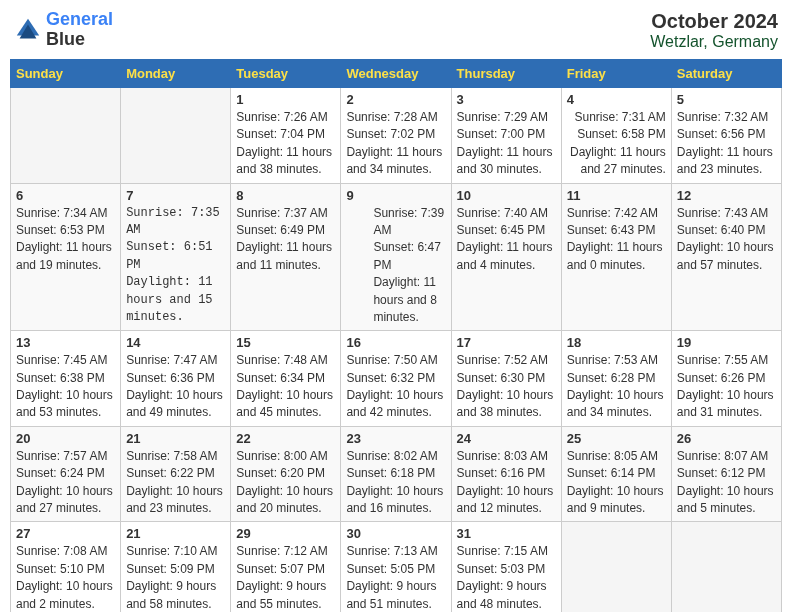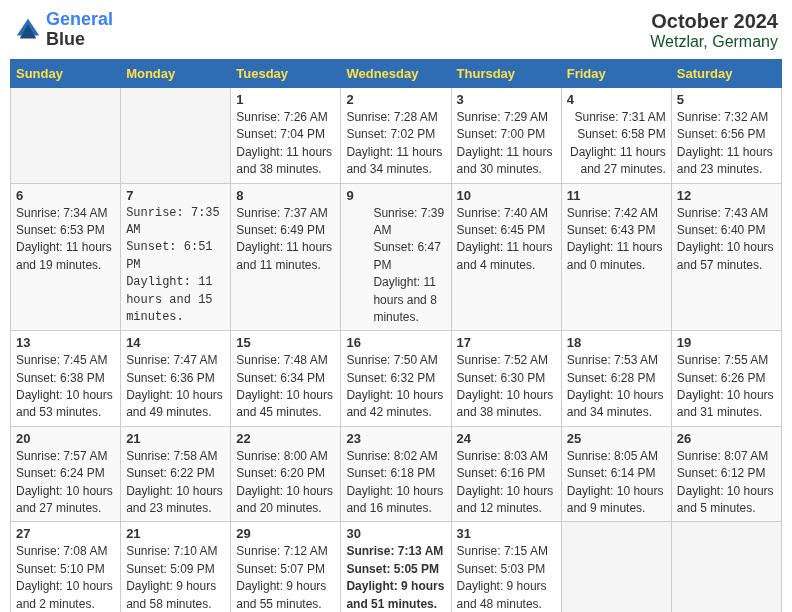--- a/index.html
+++ b/index.html
@@ -302,21 +302,21 @@
 Daylight: 9 hours and 58 minutes.</div>
         </td>
         <td>
           <div class="day-num">29</div>
           <div class="day-info" style="white-space: pre-line;">Sunrise: 7:12 AM
 Sunset: 5:07 PM
 Daylight: 9 hours and 55 minutes.</div>
         </td>
         <td>
           <div class="day-num">30</div>
-          <div class="day-info" style="white-space: pre-line; font-weight: bold;">Sunrise: 7:13 AM
+          <div class="day-info" style="white-space: pre-line;">Sunrise: 7:13 AM
 Sunset: 5:05 PM
 Daylight: 9 hours and 51 minutes.</div>
         </td>
         <td>
           <div class="day-num">31</div>
           <div class="day-info" style="white-space: pre-line;">Sunrise: 7:15 AM
 Sunset: 5:03 PM
 Daylight: 9 hours and 48 minutes.</div>
         </td>
         <td class="empty"></td>

